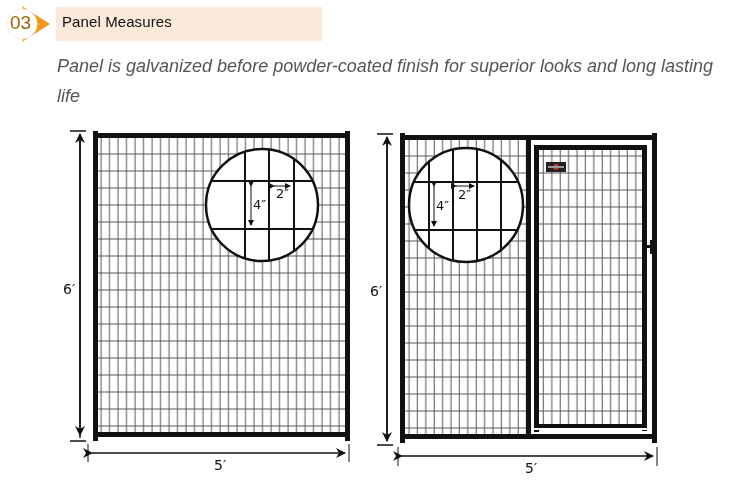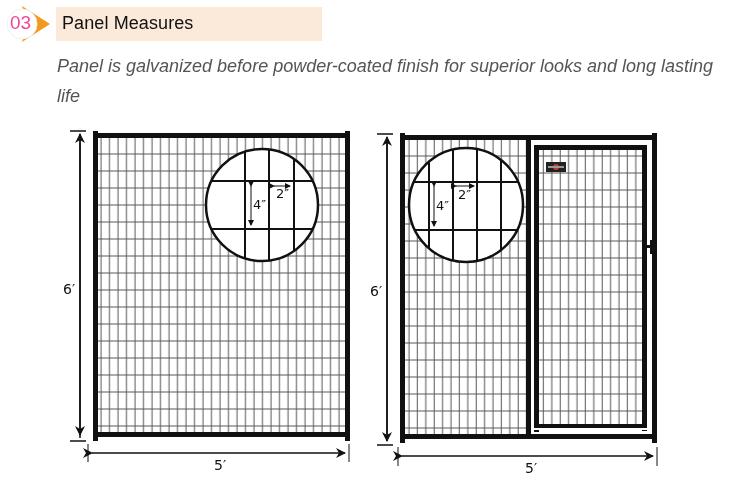--- a/index.html
+++ b/index.html
@@ -1,33 +1,33 @@
 <!DOCTYPE html>
 <html><head>
 <meta charset="utf-8">
 <style>
   html,body{margin:0;padding:0;background:#ffffff;}
   body{width:750px;height:482px;position:relative;overflow:hidden;font-family:"Liberation Sans",sans-serif;}
   .hdr-badge{position:absolute;left:0;top:6px;width:56px;height:36px;}
   .hdr-bar{position:absolute;left:56px;top:7px;width:266px;height:34px;background:#fbe9d9;}
-  .hdr-title{position:absolute;left:62px;top:13px;font-size:18px;color:#111;letter-spacing:0.1px;}
+  .hdr-title{position:absolute;left:62px;top:13px;font-size:15px;color:#111;letter-spacing:0.1px;}
   .desc{position:absolute;left:57px;top:51px;width:660px;font-size:18px;line-height:30px;color:#555;font-style:italic;}
   svg.diag{position:absolute;left:0;top:0;}
   .dim{position:absolute;font-size:14px;color:#111;font-family:"DejaVu Sans",sans-serif;}
   .zoomlbl{position:absolute;font-size:13px;color:#111;font-family:"DejaVu Sans",sans-serif;}
 </style>
 </head>
 <body>
 
 <svg class="hdr-badge" width="56" height="36" viewBox="0 0 56 36">
   <polygon points="22,0 50,18 22,36 28,18" fill="#f39a1e"></polygon>
   <circle cx="22" cy="18" r="15" fill="#ffffff"></circle>
   <circle cx="22" cy="18" r="15" fill="none" stroke="#f1f1f1" stroke-width="1"></circle>
 </svg>
-<div style="position:absolute;left:10px;top:12px;font-size:19px;color:#ec4899;text-align:right;">03</div>
+<div style="position:absolute;left:10px;top:12px;font-size:19px;color:#a16207;text-align:right;">03</div>
 <div class="hdr-bar"></div>
 <div class="hdr-title">Panel Measures</div>
 
 <div class="desc">Panel is galvanized before powder-coated finish for superior looks and long lasting life</div>
 
 <svg class="diag" width="750" height="482" viewBox="0 0 750 482">
   <defs>
     <marker id="ah" markerWidth="10" markerHeight="10" refX="9" refY="5" orient="auto" markerUnits="userSpaceOnUse">
       <path d="M0,0 L10,5 L0,10 L3,5 Z" fill="#111"></path>
     </marker>

